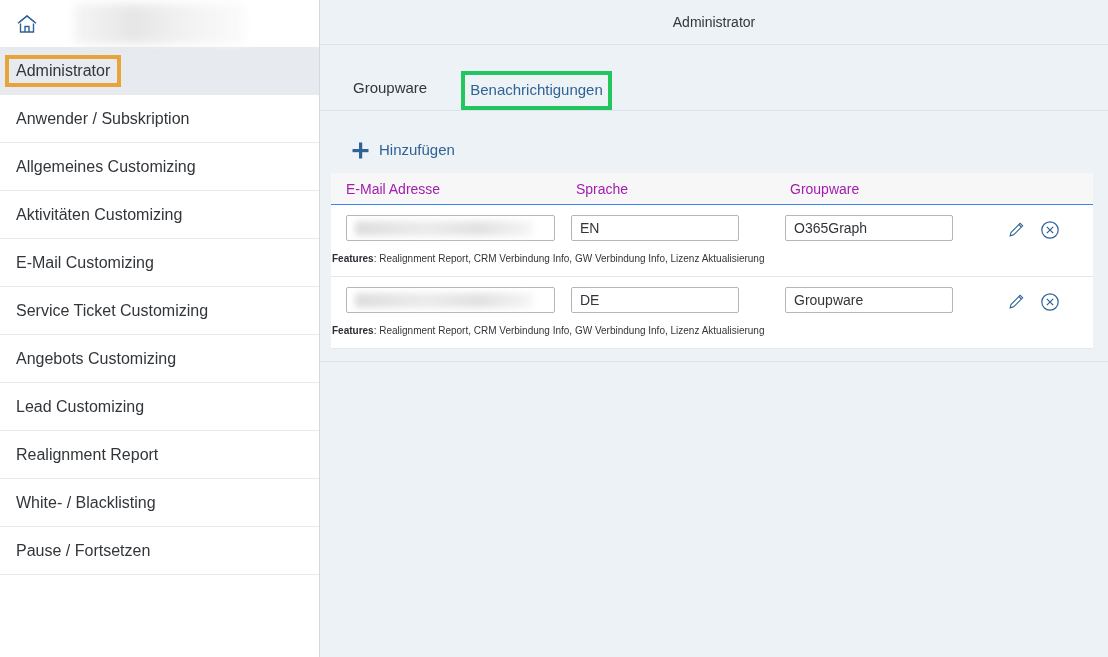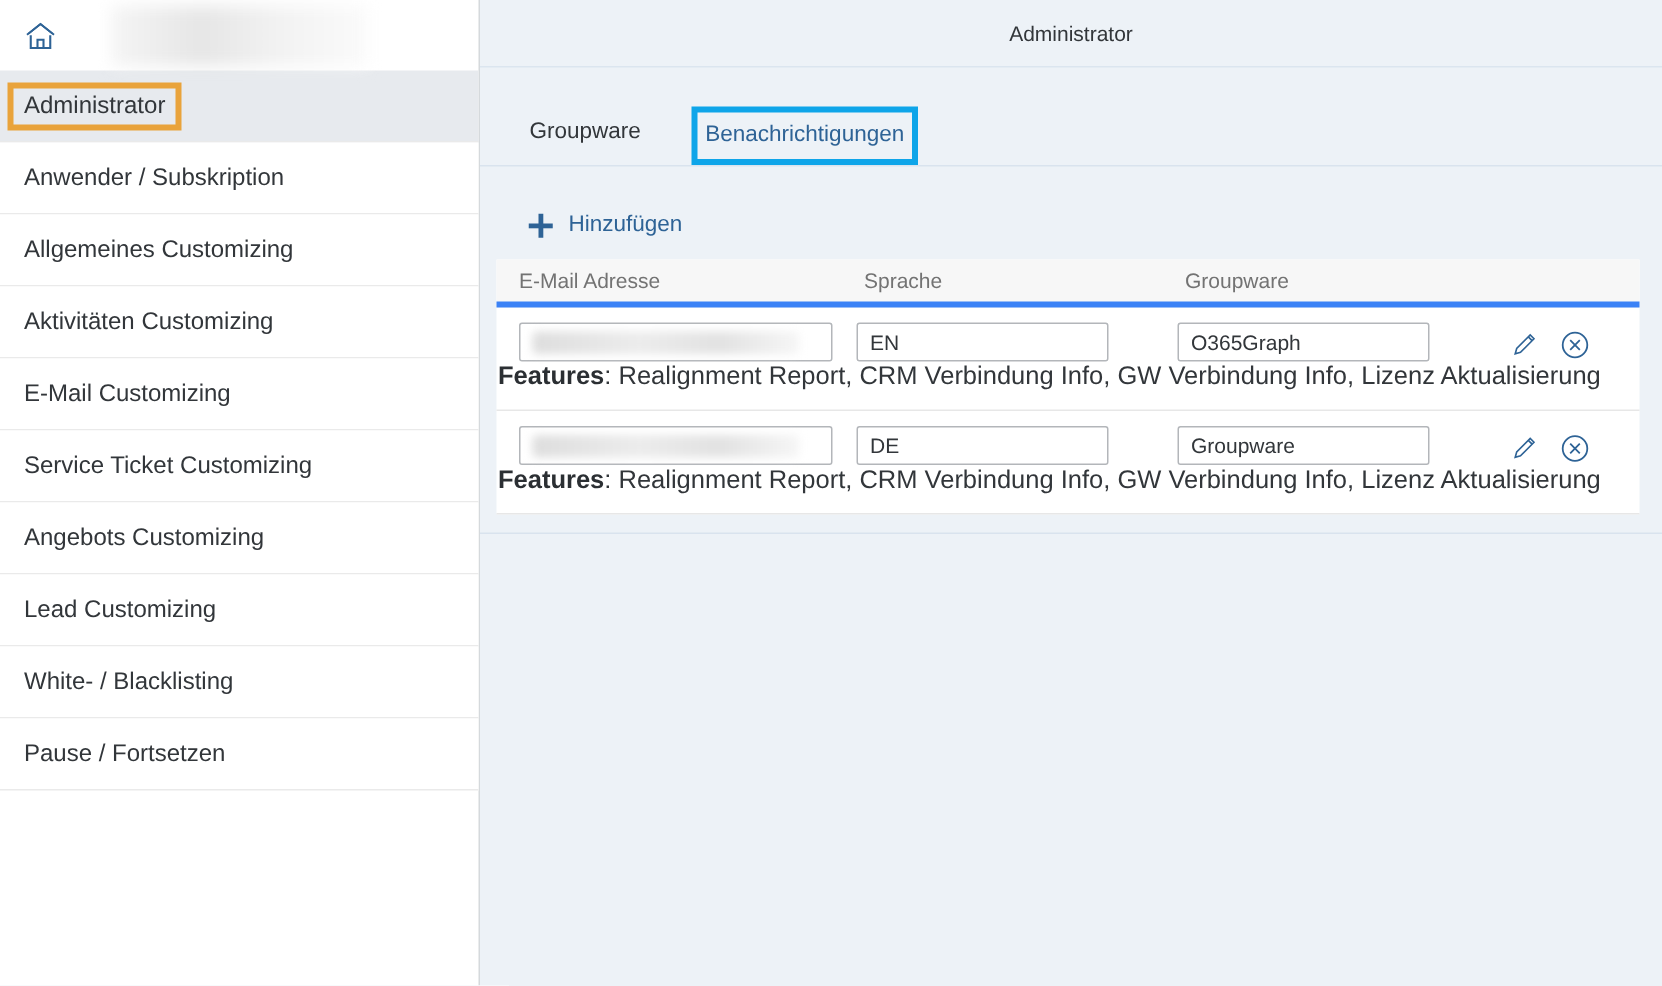--- a/index.html
+++ b/index.html
@@ -45,41 +45,41 @@
     border-bottom:1px solid #dbe5ef; font-size:14px; color:#32363a;
   }
   .tabbar {
     height:66px; border-bottom:1px solid #d9e3ee;
     display:flex; align-items:flex-end; padding-left:33px;
   }
   .tab { font-size:15px; color:#32363a; padding-bottom:14px; cursor:pointer; }
   .tab + * { margin-left:34px; }
   .tab.active { color:#2e6396; }
   .annotation-box-tab {
-    border:4px solid #0ea5e9; padding:6px 5px 7px 5px; margin-bottom:0;
+    border:4px solid #22c55e; padding:6px 5px 7px 5px; margin-bottom:0;
     display:inline-block;
   }
   .annotation-box-tab .tab { padding-bottom:0; margin-left:0; }
 
   
   .content { flex:1; padding-top:30px; }
   .add-row {
     display:flex; margin-left:31px; cursor:pointer;
     color:#2e6396;
   }
   .add-row .plus { width:19px; height:19px; display:block; }
   .add-row .add-label { font-size:15px; margin-left:9px; }
 
   .table-panel {
     margin:13px 15px 0 11px; width:762px; background:#ffffff;
   }
   .thead {
     display:flex; align-items:center; height:32px; background:#f7f7f7;
-    border-bottom:4px solid #3b82f6; padding-left:15px;
-    font-size:14px; color:#737373;
+    border-bottom:1px solid #3b82f6; padding-left:15px;
+    font-size:14px; color:#a21caf;
   }
   .th-email { width:225px; }
   .th-sprache { width:214px; padding-left:5px; }
   .th-groupware { flex:1; padding-left:5px; }
 
   .trow { border-bottom:1px solid #e7e7e7; padding:10px 0 12px 0; }
   .input-line { display:flex; align-items:flex-end; padding-left:15px; }
   .fld {
     height:26px; border:1px solid #b3b6ba; border-radius:2px; background:#fff;
     font-family:"Liberation Sans", sans-serif; font-size:14px; color:#32363a;
@@ -90,21 +90,21 @@
     width:178px; height:15px; border-radius:3px;
     background:linear-gradient(90deg,#dedede 0%,#ececec 40%,#e2e2e2 70%,#f6f6f6 100%);
     filter:blur(3px);
   }
   .fld-sprache { width:168px; margin-left:16px; }
   .fld-groupware { width:168px; margin-left:46px; }
   .row-icons { display:flex; align-items:center; margin-left:52px; }
   .icon-btn { width:22px; height:22px; display:flex; align-items:center; justify-content:center; cursor:pointer; }
   .icon-btn + .icon-btn { margin-left:12px; }
 
-  .features-line { padding-left:1px; font-size:17px; color:#32363a; }
+  .features-line { margin-top:12px; padding-left:1px; font-size:10px; color:#32363a; }
   .features-line b { font-weight:bold; color:#2b2f33; }
 
   .section-divider { height:0; border-bottom:1px solid #d9e3ee; margin-top:12px; }
 
   svg { display:block; }
 </style>
 </head>
 <body>
 
 <div class="app">
@@ -142,20 +142,23 @@
     <div class="nav-item">
       <span>Service Ticket Customizing</span>
     </div>
     <div class="nav-item">
       <span>Angebots Customizing</span>
     </div>
     <div class="nav-item">
       <span>Lead Customizing</span>
     </div>
     <div class="nav-item">
+      <span>Realignment Report</span>
+    </div>
+    <div class="nav-item">
       <span>White- / Blacklisting</span>
     </div>
     <div class="nav-item">
       <span>Pause / Fortsetzen</span>
     </div>
   </div>
 
   <div class="main">
 
     <div class="page-header">

